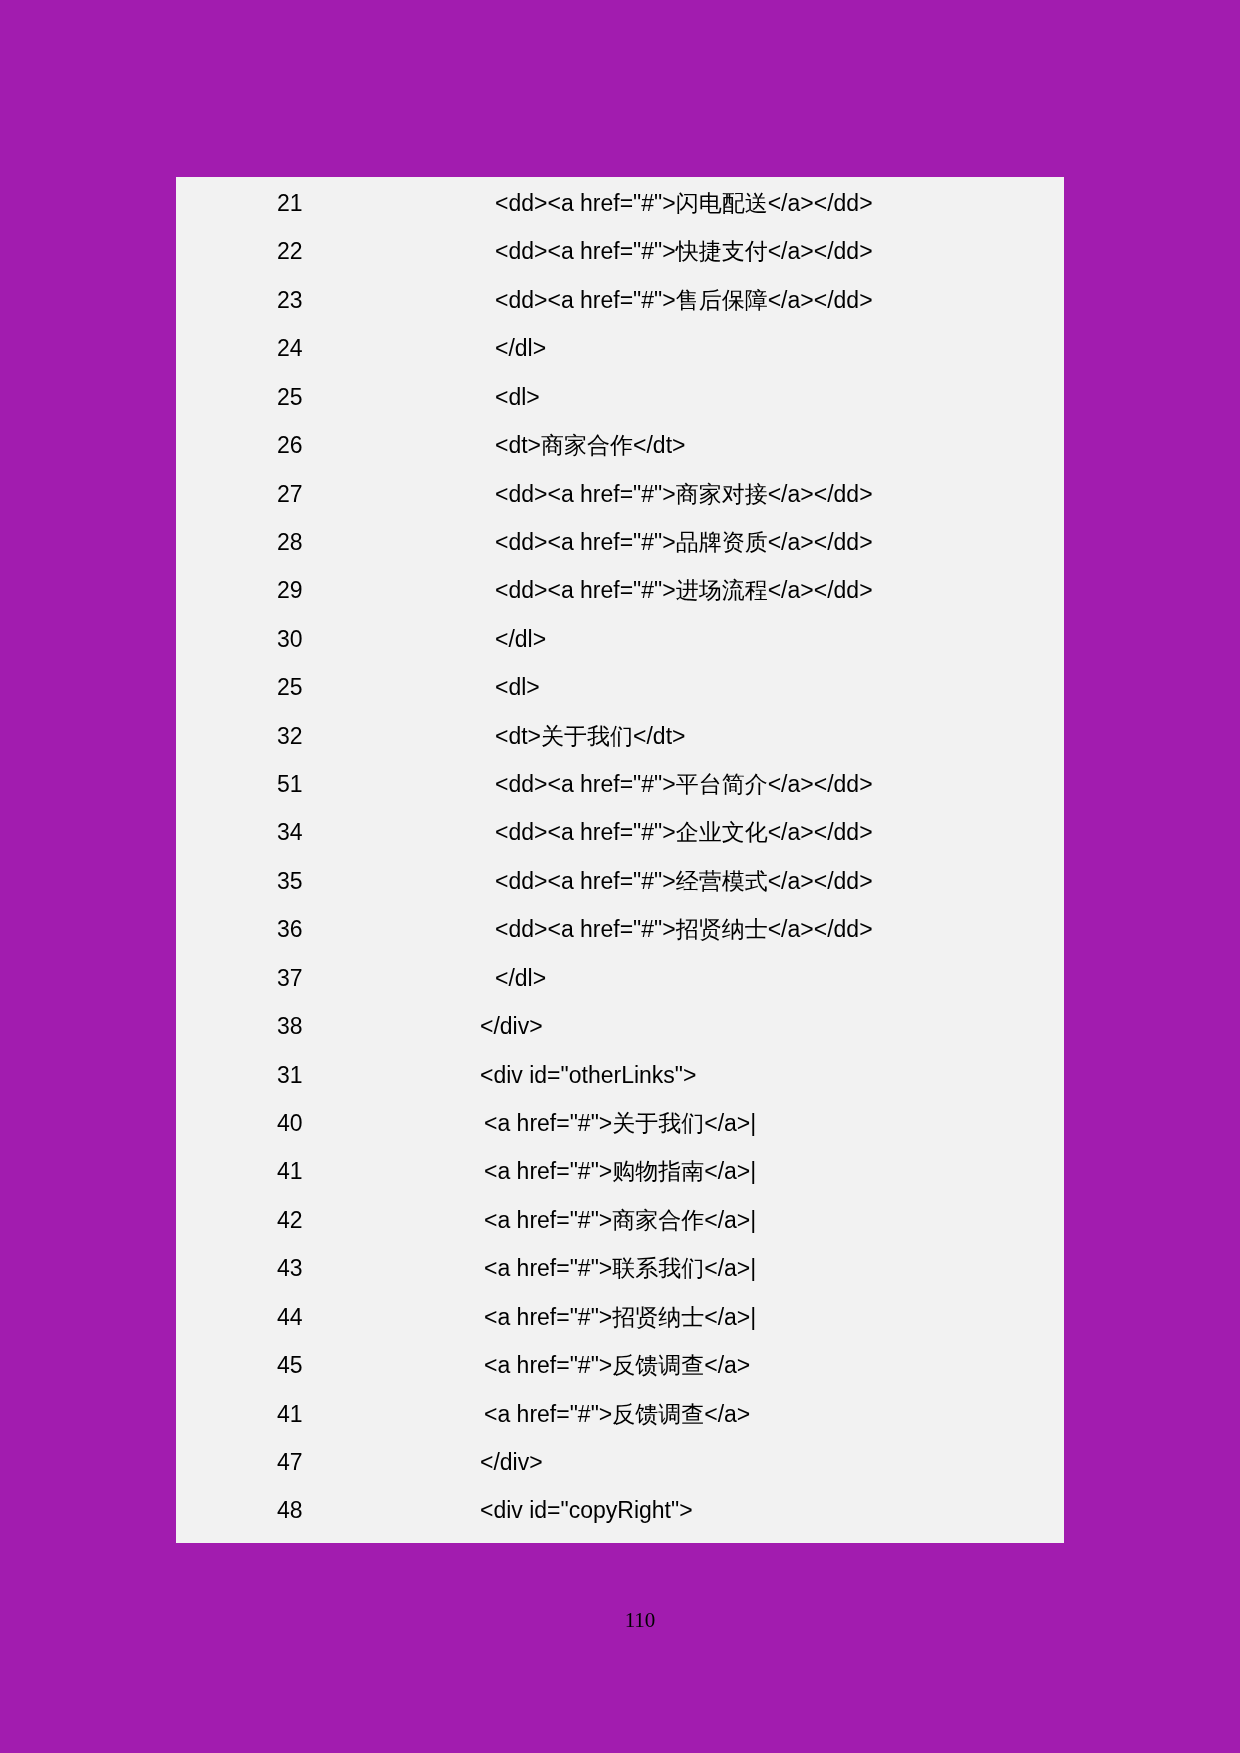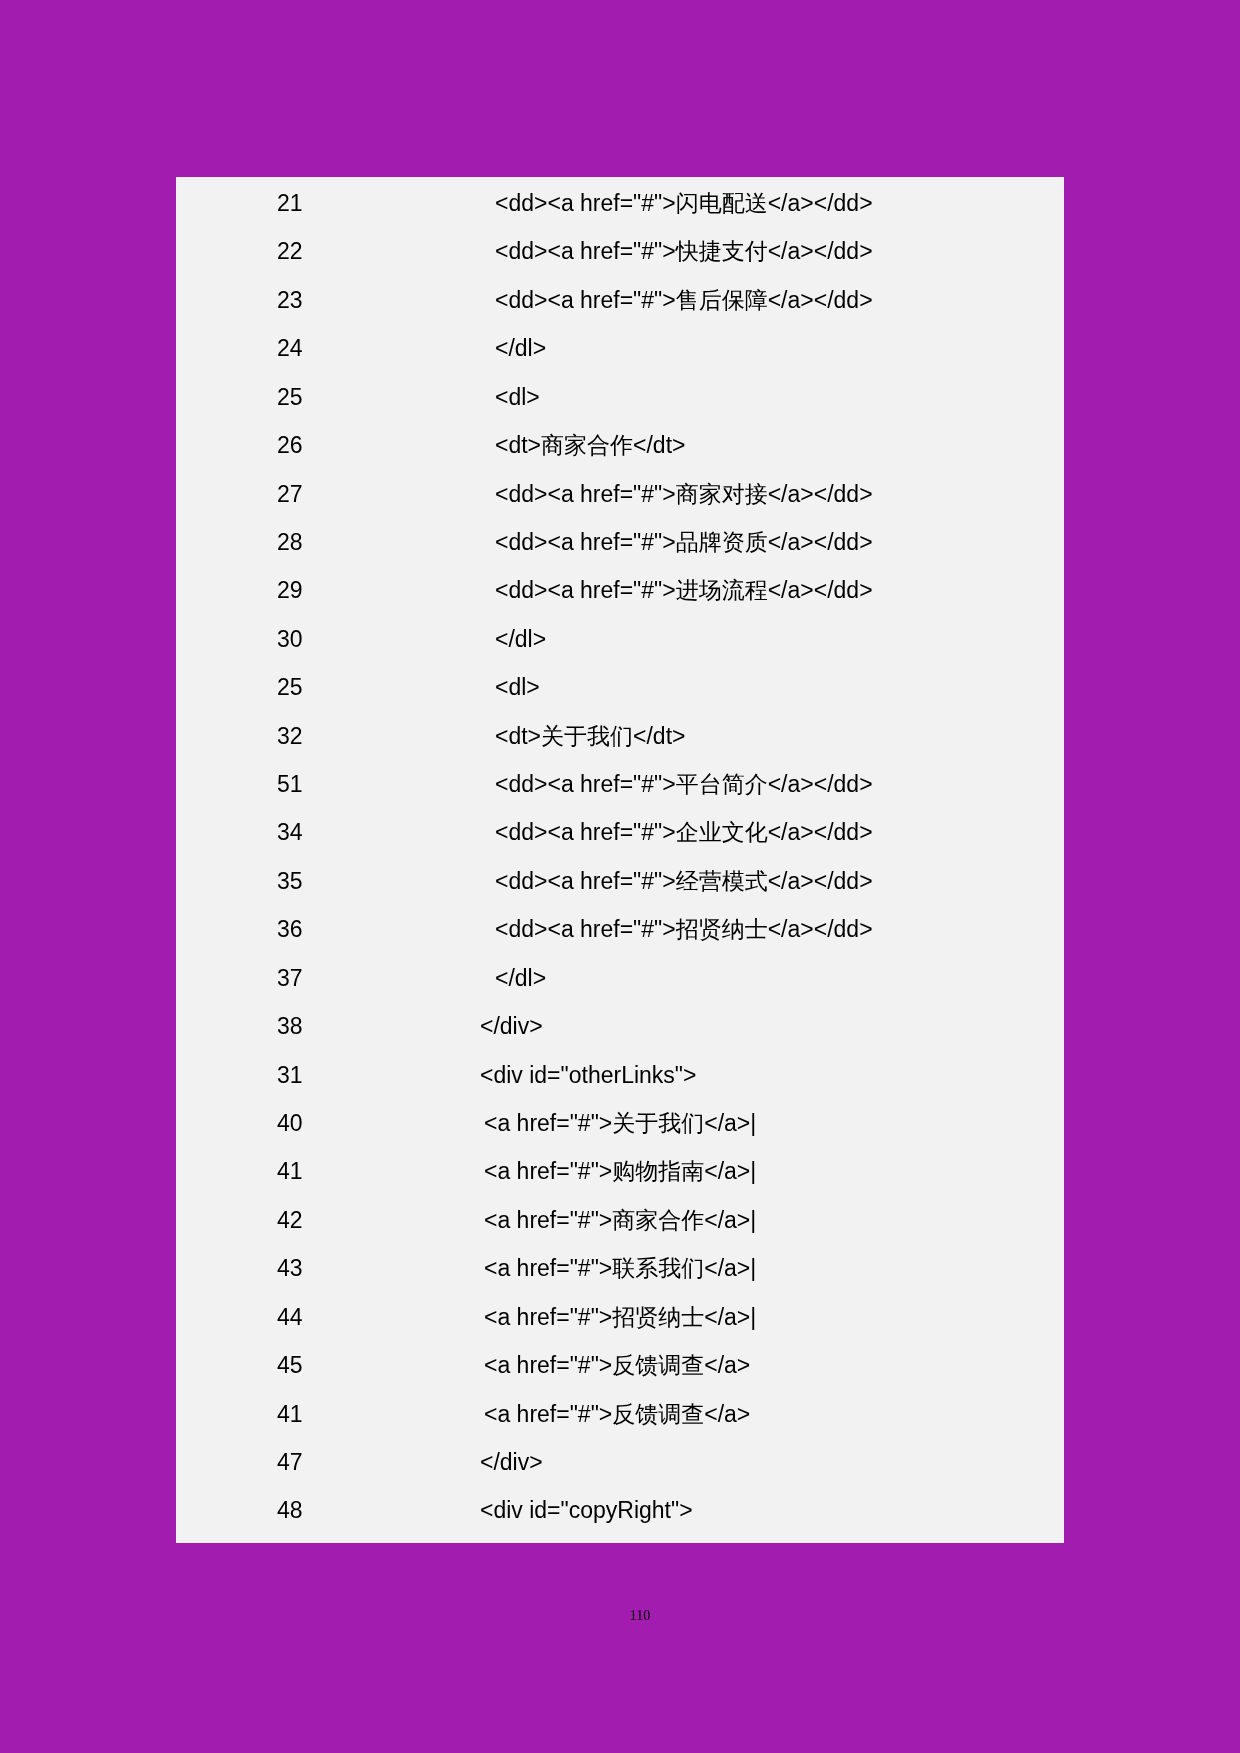--- a/index.html
+++ b/index.html
@@ -44,21 +44,21 @@
   }
   .code-row .code.indent-div { left: 304px; }
   .code-row .code.indent-a   { left: 308px; }
   .code-row .code.indent-dd  { left: 319px; }
   .page-number {
     position: absolute;
     top: 1608px;
     left: 640px;
     transform: translateX(-50%);
     font-family: "Liberation Serif", "DejaVu Serif", serif;
-    font-size: 14px;
+    font-size: 21px;
     color: #000000;
   }
 </style>
 </head>
 <body>
 
 <div class="page">
 
   <div class="code-block">
     <div>

